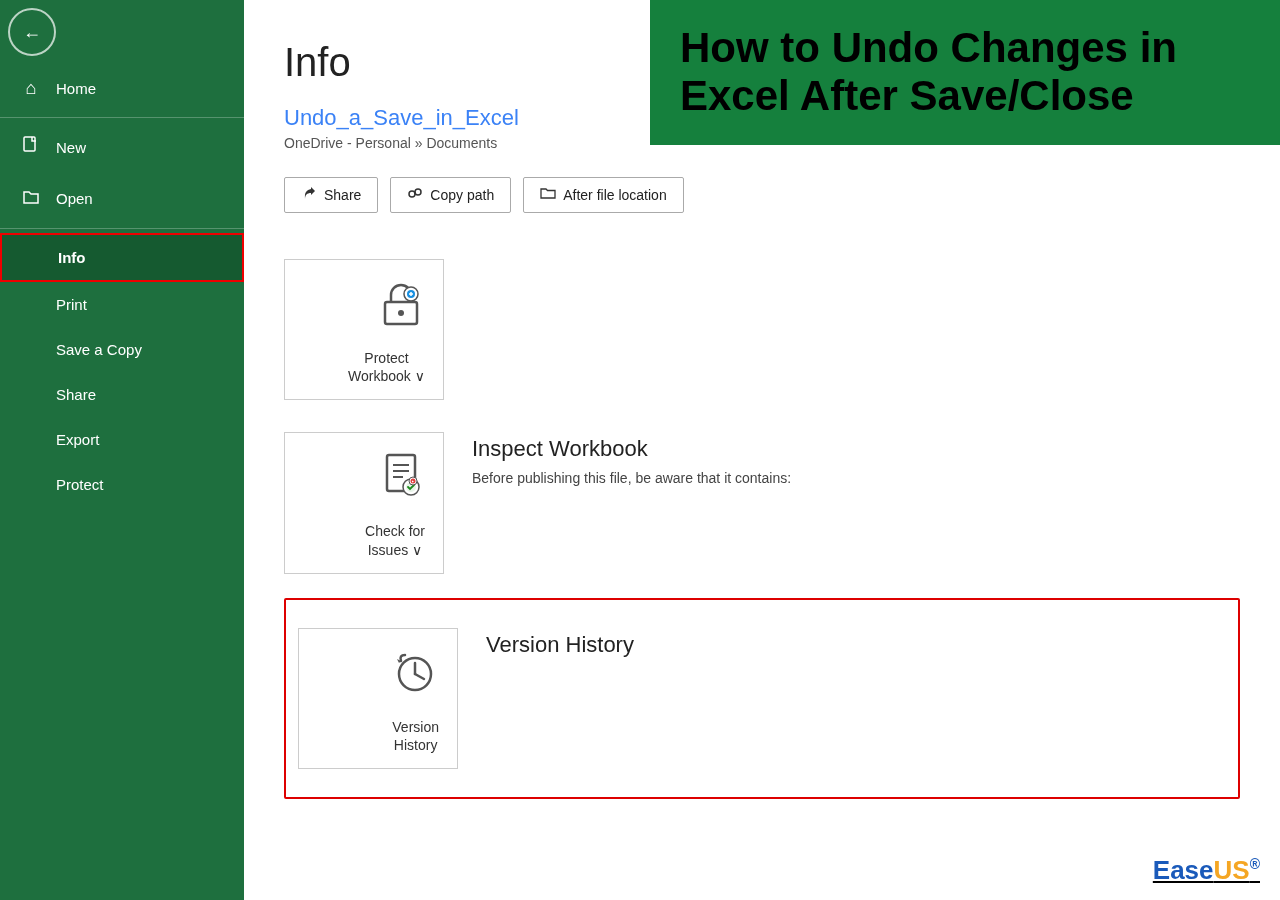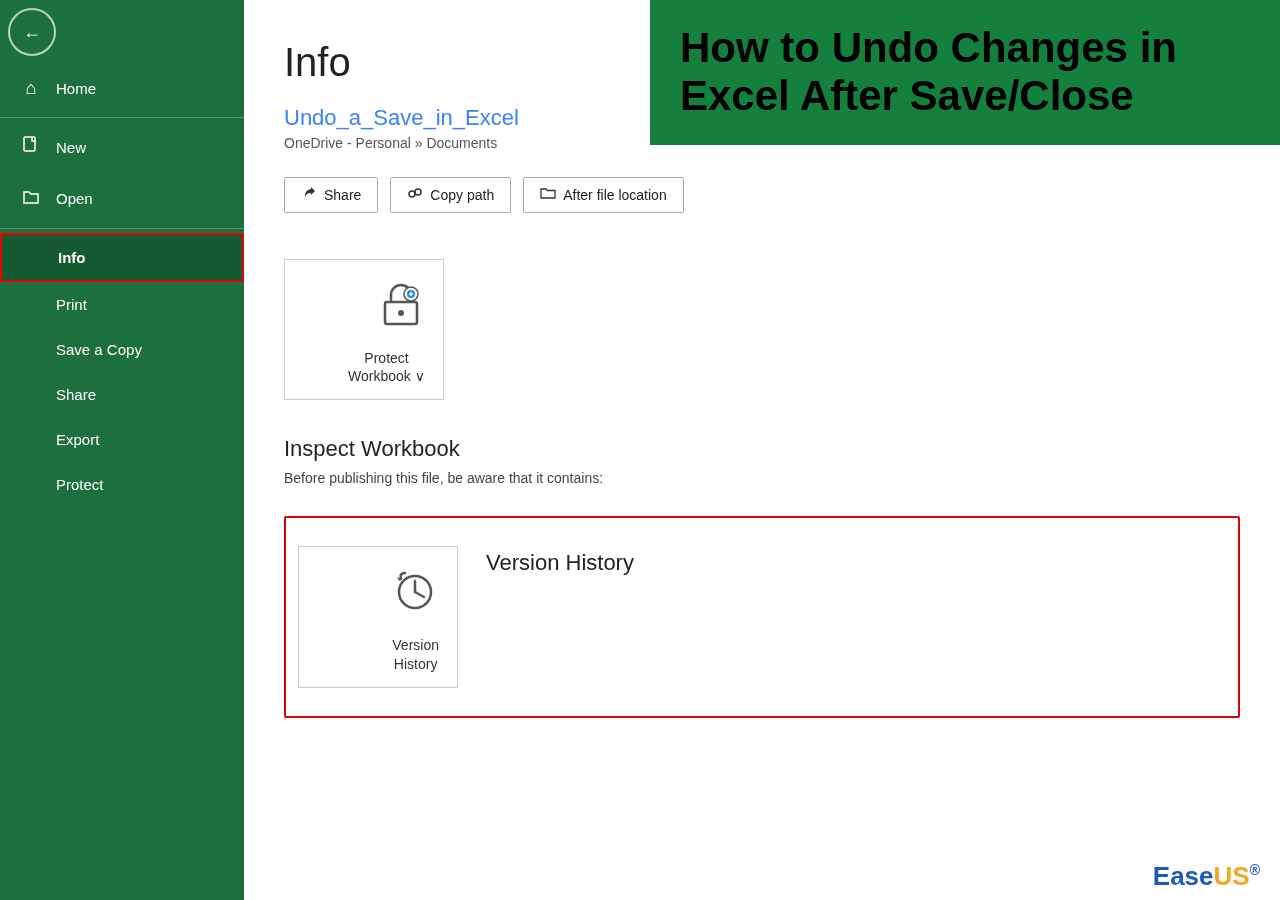--- a/index.html
+++ b/index.html
@@ -206,24 +206,25 @@
       padding: 12px;
       margin-top: 8px;
     }
     .version-history-section .section-icon-box {
       border: 1px solid #ccc;
     }
 
     
     .easeus-logo {
       position: absolute;
-      bottom: 8px;
+      bottom: 14px;
       right: 20px;
       font-size: 26px;
       font-weight: 800;
+      text-decoration: underline;
     }
     .easeus-logo .ease { color: #1a5aba; }
     .easeus-logo .us { color: #f5a623; }
     .easeus-logo .reg { font-size: 14px; vertical-align: super; color: #1a5aba; }
   </style>
 </head>
 <body>
 
 <div class="sidebar">
   <div class="sidebar-back">
@@ -332,20 +333,37 @@
             <circle cx="34" cy="16" r="7" fill="#fff" stroke="#555" stroke-width="1.5"></circle>
             <circle cx="34" cy="16" r="4" fill="#1a90e0"></circle>
             <path d="M32 16h4M34 14v4" stroke="#fff" stroke-width="1.5"></path>
           </svg>
         </div>
         <div class="section-icon-label">Protect<br>Workbook ∨</div>
       </div>
     </div>
 
     <div class="section-row">
+      <div class="section-icon-box">
+        <div class="section-icon">
+          <svg width="48" height="54" viewBox="0 0 48 54" fill="none">
+            <rect x="10" y="4" width="28" height="36" rx="2" stroke="#555" stroke-width="2.5" fill="none"></rect>
+            <line x1="16" y1="14" x2="32" y2="14" stroke="#555" stroke-width="2"></line>
+            <line x1="16" y1="20" x2="32" y2="20" stroke="#555" stroke-width="2"></line>
+            <line x1="16" y1="26" x2="26" y2="26" stroke="#555" stroke-width="2"></line>
+            <circle cx="34" cy="36" r="8" fill="#fff" stroke="#555" stroke-width="1.5"></circle>
+            <circle cx="34" cy="36" r="5" fill="#e8f4e8"></circle>
+            <path d="M31 36l2 2 4-4" stroke="#1a8a1a" stroke-width="1.8" fill="none" stroke-linecap="round"></path>
+            <circle cx="36" cy="30" r="4" fill="#fff" stroke="#555" stroke-width="1"></circle>
+            <circle cx="36" cy="30" r="2.5" fill="#e04040"></circle>
+            <path d="M35 29.5l2 1-2 1V29.5z" fill="#fff"></path>
+          </svg>
+        </div>
+        <div class="section-icon-label">Check for<br>Issues ∨</div>
+      </div>
       <div class="section-content">
         <div class="section-heading">Inspect Workbook</div>
         <div class="section-desc">Before publishing this file, be aware that it contains:</div>
       </div>
     </div>
 
     <div class="version-history-section">
       <div class="section-row">
         <div class="section-icon-box">
           <div class="section-icon">

